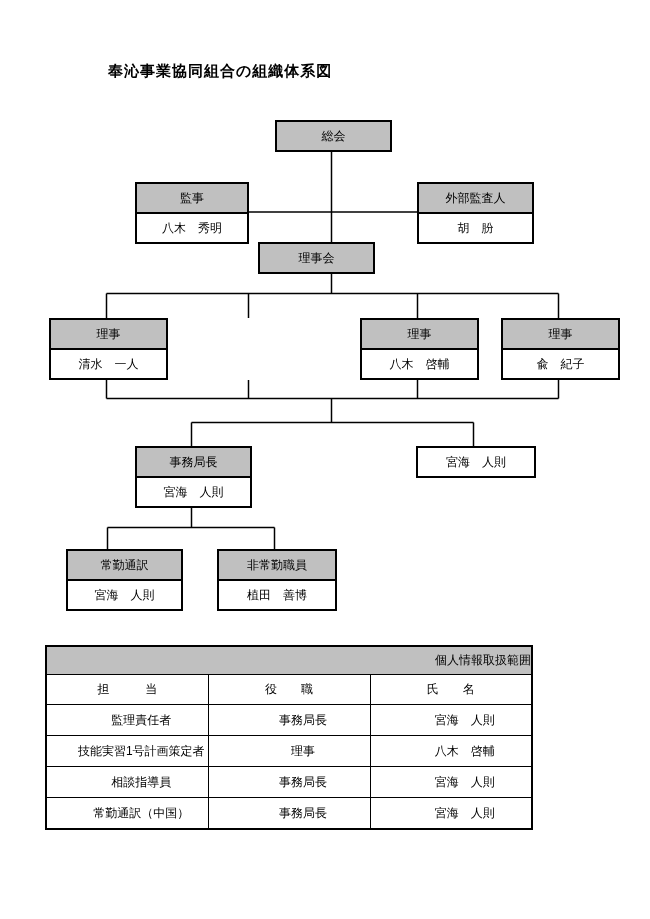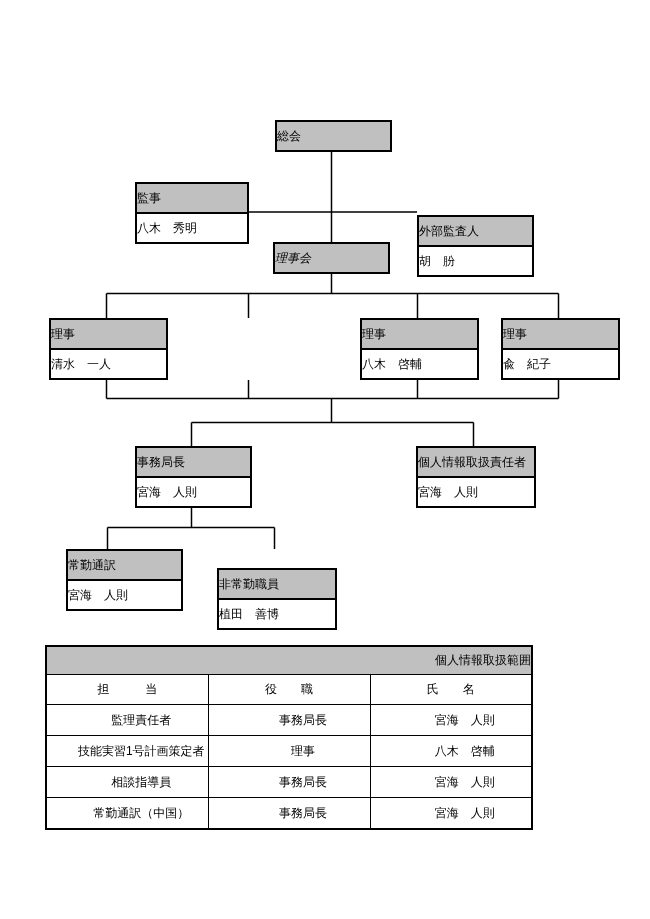--- a/index.html
+++ b/index.html
@@ -9,21 +9,21 @@
     overflow:hidden;
   }
   .doc-title{
     position:absolute;left:108px;top:62px;margin:0;
     font-size:15px;font-weight:bold;letter-spacing:1px;white-space:nowrap;
   }
   .chart{position:absolute;inset:0;}
   .connectors{position:absolute;left:0;top:0;pointer-events:none;}
   .node{
     position:absolute;border:2px solid var(--bd,#000);background:var(--body-bg,#fff);
-    font-size:12px;box-sizing:content-box;
+    text-align:center;font-size:12px;box-sizing:content-box;
   }
   .node .hd{
     height:28px;line-height:28px;background:var(--hdr-bg,#c0c0c0);
     white-space:nowrap;overflow:hidden;
   }
   .node.double .hd{border-bottom:2px solid var(--bd,#000);}
   .node .nm{height:28px;line-height:28px;background:var(--body-bg,#fff);white-space:nowrap;}
   .scope-table{
     position:absolute;left:45px;top:645px;width:488px;
     border-collapse:collapse;font-size:12px;table-layout:fixed;
@@ -38,20 +38,21 @@
   }
   .scope-table thead tr.cols th{height:29px;}
   .scope-table tbody td{height:30px;padding-left:28px;}
   .col-tanto{width:193px;}.col-yaku{width:147px;}.col-shimei{width:148px;}
 </style>
 </head>
 <body>
 
 <div class="page">
 
+  <h1 class="doc-title">奉沁事業協同組合の組織体系図</h1>
 
   <div class="chart">
 
     <svg class="connectors" width="650" height="919" viewBox="0 0 650 919">
       <g stroke="#000" stroke-width="1.5" fill="none">
         <path d="M331.5,150 L331.5,242"></path>
         <path d="M245,212 L417,212"></path>
         <path d="M331.5,272 L331.5,293.5"></path>
         <path d="M106.5,293.5 L558.5,293.5"></path>
         <path d="M106.5,293.5 L106.5,318"></path>
@@ -76,26 +77,26 @@
 
     <div class="node single" style="left:275px;top:120px;width:113px;">
       <div class="hd">総会</div>
     </div>
 
     <div class="node double" style="left:135px;top:182px;width:110px;">
       <div class="hd">監事</div>
       <div class="nm">八木　秀明</div>
     </div>
 
-    <div class="node double" style="left:417px;top:182px;width:113px;margin-top:33px;">
+    <div class="node double" style="left:417px;top:182px;width:113px;">
       <div class="hd">外部監査人</div>
       <div class="nm">胡　朌</div>
     </div>
 
-    <div class="node single" style="left:273px;top:242px;width:113px;font-style:italic;">
+    <div class="node single" style="left:258px;top:242px;width:113px;">
       <div class="hd">理事会</div>
     </div>
 
     <div class="node double" style="left:49px;top:318px;width:115px;">
       <div class="hd">理事</div>
       <div class="nm">清水　一人</div>
     </div>
 
 
     <div class="node double" style="left:360px;top:318px;width:115px;">
@@ -107,30 +108,29 @@
       <div class="hd">理事</div>
       <div class="nm">兪　紀子</div>
     </div>
 
     <div class="node double" style="left:135px;top:446px;width:113px;">
       <div class="hd">事務局長</div>
       <div class="nm">宮海　人則</div>
     </div>
 
     <div class="node double" style="left:416px;top:446px;width:116px;">
-      <div class="hd">個人情報取扱責任者</div>
       <div class="nm">宮海　人則</div>
     </div>
 
     <div class="node double" style="left:66px;top:549px;width:113px;">
       <div class="hd">常勤通訳</div>
       <div class="nm">宮海　人則</div>
     </div>
 
-    <div class="node double" style="left:217px;top:568px;width:116px;">
+    <div class="node double" style="left:217px;top:549px;width:116px;">
       <div class="hd">非常勤職員</div>
       <div class="nm">植田　善博</div>
     </div>
 
   </div>
 
   <table class="scope-table">
     <thead>
       <tr>
         <th class="ttl" colspan="3">個人情報取扱範囲</th>

